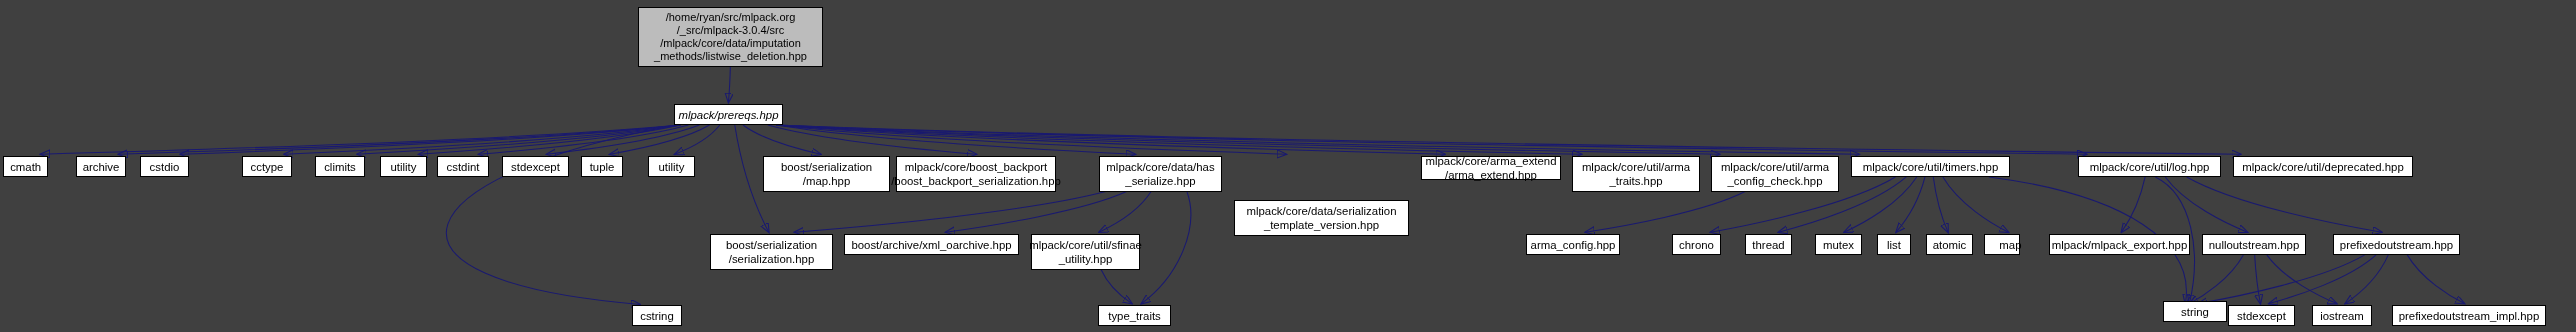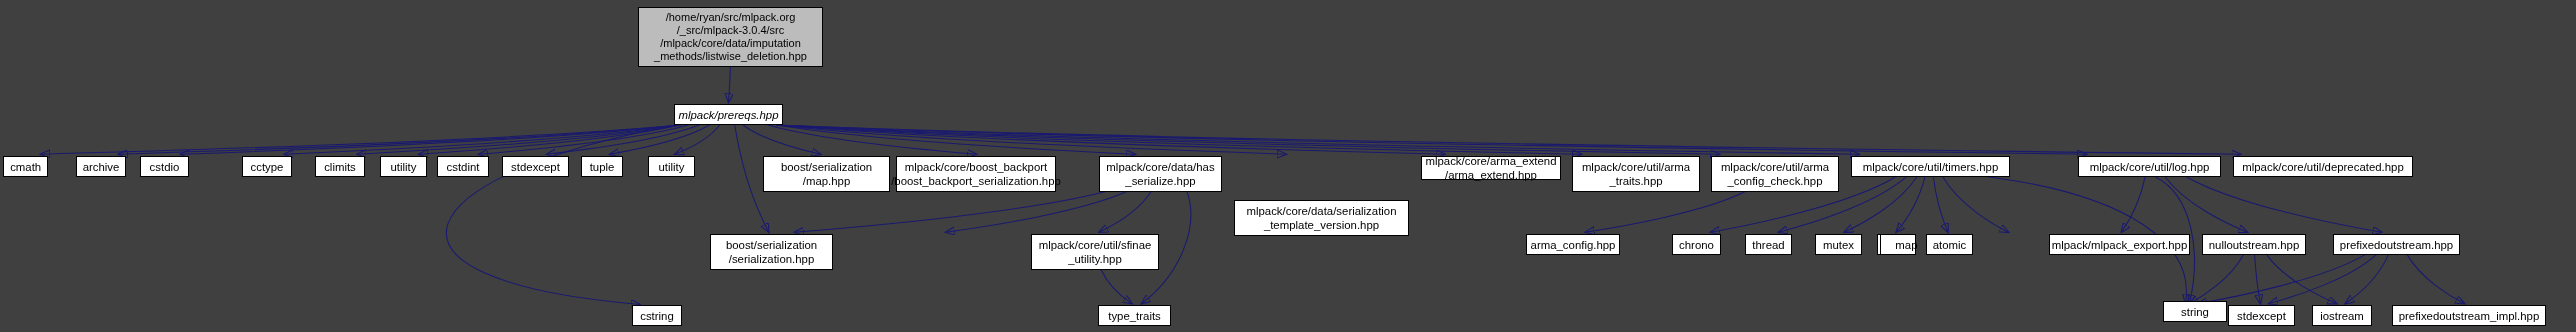--- a/index.html
+++ b/index.html
@@ -103,29 +103,30 @@
 /arma_extend.hpp</div>
     <div class="node" style="left: 1572px; top: 156px; width: 128px; height: 36px;">mlpack/core/util/arma
 _traits.hpp</div>
     <div class="node" style="left: 1711px; top: 156px; width: 128px; height: 36px;">mlpack/core/util/arma
 _config_check.hpp</div>
     <div class="node" style="left: 1851px; top: 156px; width: 159px; height: 21px;">mlpack/core/util/timers.hpp</div>
     <div class="node" style="left: 2078px; top: 156px; width: 143px; height: 21px;">mlpack/core/util/log.hpp</div>
     <div class="node" style="left: 2233px; top: 156px; width: 180px; height: 21px;">mlpack/core/util/deprecated.hpp</div>
     <div class="node" style="left: 710px; top: 234px; width: 123px; height: 36px;">boost/serialization
 /serialization.hpp</div>
-    <div class="node" style="left: 1031px; top: 234px; width: 128px; height: 36px;">mlpack/core/util/sfinae
+    <div class="node" style="left: 844px; top: 234px; width: 175px; height: 21px;">boost/archive/xml_oarchive.hpp</div>
+    <div class="node" style="left: 1031px; top: 234px; width: 109px; height: 36px;">mlpack/core/util/sfinae
 _utility.hpp</div>
     <div class="node" style="left: 1526px; top: 234px; width: 94px; height: 21px;">arma_config.hpp</div>
     <div class="node" style="left: 1672px; top: 234px; width: 49px; height: 21px;">chrono</div>
     <div class="node" style="left: 1745px; top: 234px; width: 47px; height: 21px;">thread</div>
     <div class="node" style="left: 1815px; top: 234px; width: 47px; height: 21px;">mutex</div>
     <div class="node" style="left: 1877px; top: 234px; width: 34px; height: 21px;">list</div>
     <div class="node" style="left: 1926px; top: 234px; width: 47px; height: 21px;">atomic</div>
-    <div class="node" style="left: 1880px; top: 234px; width: 36px; height: 21px; padding-left: 20px;">map</div>
+    <div class="node" style="left: 1984px; top: 234px; width: 36px; height: 21px; padding-left: 20px;">map</div>
     <div class="node" style="left: 2049px; top: 234px; width: 141px; height: 21px;">mlpack/mlpack_export.hpp</div>
     <div class="node" style="left: 2202px; top: 234px; width: 104px; height: 21px;">nulloutstream.hpp</div>
     <div class="node" style="left: 2333px; top: 234px; width: 127px; height: 21px;">prefixedoutstream.hpp</div>
     <div class="node" style="left: 632px; top: 305px; width: 50px; height: 21px;">cstring</div>
     <div class="node" style="left: 1098px; top: 305px; width: 73px; height: 21px;">type_traits</div>
     <div class="node" style="left: 2163px; top: 301px; width: 64px; height: 21px;">string</div>
     <div class="node" style="left: 2228px; top: 305px; width: 67px; height: 21px;">stdexcept</div>
     <div class="node" style="left: 2312px; top: 305px; width: 60px; height: 21px;">iostream</div>
     <div class="node" style="left: 2392px; top: 305px; width: 154px; height: 21px;">prefixedoutstream_impl.hpp</div>
   </div>

